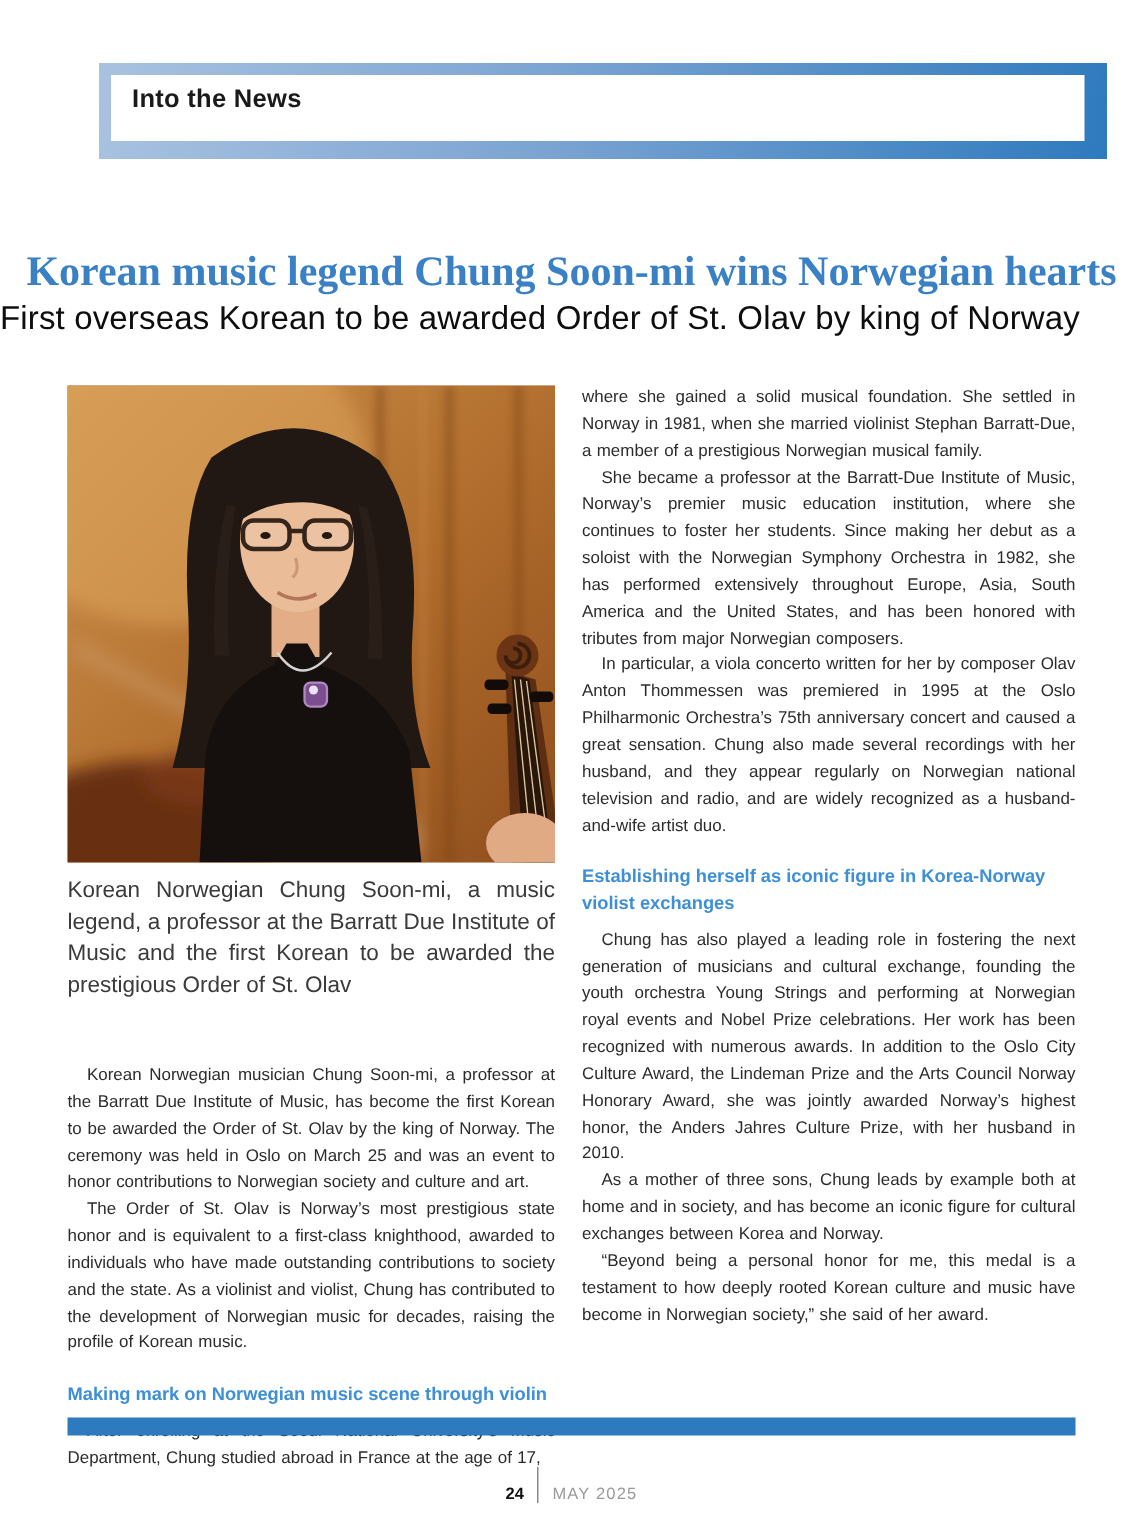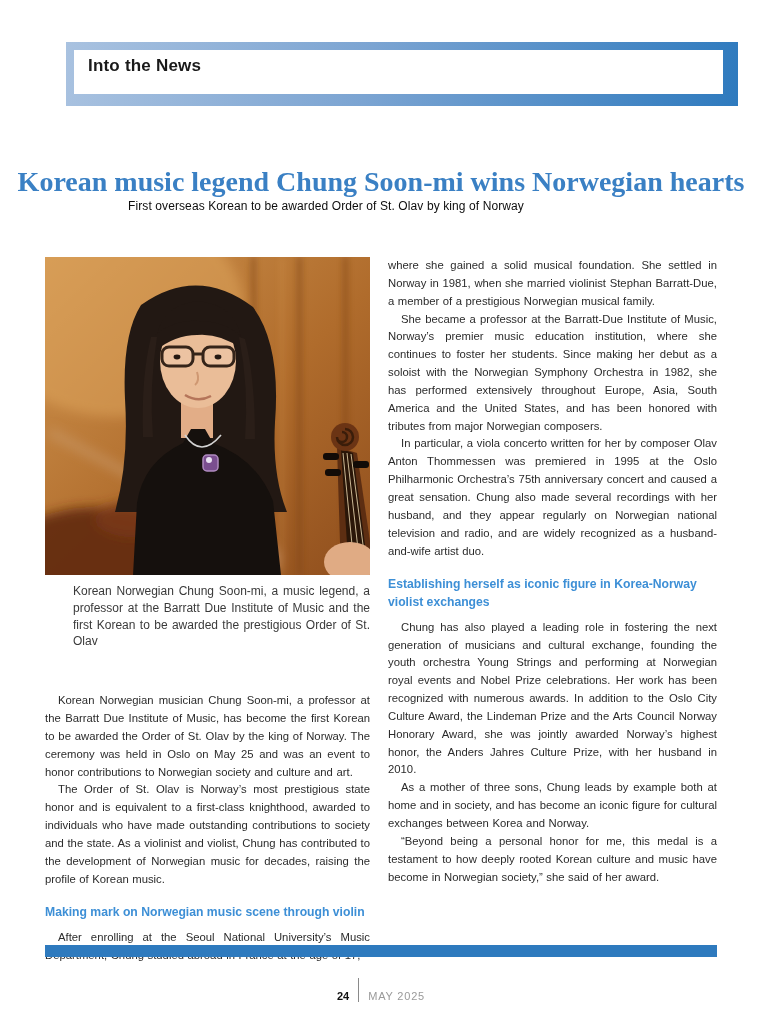--- a/index.html
+++ b/index.html
@@ -26,38 +26,37 @@
   .banner-title { font-size:17px; font-weight:700; color:#1a1a1a; letter-spacing:0.2px; }
 
   
   .headline {
     position:absolute; left:0; top:166px; width:762px; text-align:center;
     font-family:"Liberation Serif", serif; font-weight:700;
     font-size:28px; color:#3a80c4; white-space:nowrap;
   }
   .subheadline {
     position:absolute; left:0; top:199px; width:652px; text-align:center;
-    font-size:12px; color:#0d0d0d; letter-spacing:0.1px; white-space:nowrap;
+    font-size:22px; color:#0d0d0d; letter-spacing:0.1px; white-space:nowrap;
   }
 
   
   .columns {
     position:absolute; left:45px; top:257px; width:672px;
     display:flex; gap:18px;
   }
   .col-left  { width:325px; flex:0 0 325px; }
   .col-right { width:329px; flex:0 0 329px; }
 
   figure { width:325px; }
   .photo-wrap { width:325px; height:318px; overflow:hidden; background:#a05c24; }
   .photo-wrap svg { display:block; }
   figcaption {
-    margin-top:8px; font-size:12px; line-height:1.4; color:#3a3a3a;
+    margin-top:8px; font-size:15px; line-height:1.4; color:#3a3a3a;
     text-align:justify;
-    margin-left:28px;
   }
 
   p.body {
     font-size:11.3px; line-height:1.58; text-align:justify; color:#2b2b2b;
     word-spacing:0.4px;
   }
   p.indent { text-indent:13px; }
   .first-body { margin-top:42px; }
 
   h3.section-heading {
@@ -189,21 +188,21 @@
               <rect x="278" y="196" width="16" height="7" rx="3" fill="#120b07"></rect>
               <rect x="280" y="212" width="16" height="7" rx="3" fill="#120b07"></rect>
               <rect x="308" y="204" width="16" height="7" rx="3" fill="#120b07"></rect>
               <ellipse cx="305" cy="305" rx="26" ry="20" fill="#e0ab84"></ellipse>
             </g>
           </svg>
         </div>
         <figcaption>Korean Norwegian Chung Soon-mi, a music legend, a professor at the Barratt Due Institute of Music and the first Korean to be awarded the prestigious Order of St. Olav</figcaption>
       </figure>
 
-      <p class="body indent first-body">Korean Norwegian musician Chung Soon-mi, a professor at the Barratt Due Institute of Music, has become the first Korean to be awarded the Order of St. Olav by the king of Norway. The ceremony was held in Oslo on May 25 and was an event to honor contributions to Norwegian society and culture and art.</p>
+      <p class="body indent first-body">Korean Norwegian musician Chung Soon-mi, a professor at the Barratt Due Institute of Music, has become the first Korean to be awarded the Order of St. Olav by the king of Norway. The ceremony was held in Oslo on March 25 and was an event to honor contributions to Norwegian society and culture and art.</p>
       <p class="body indent">The Order of St. Olav is Norway’s most prestigious state honor and is equivalent to a first-class knighthood, awarded to individuals who have made outstanding contributions to society and the state. As a violinist and violist, Chung has contributed to the development of Norwegian music for decades, raising the profile of Korean music.</p>
 
       <h3 class="section-heading">Making mark on Norwegian music scene through violin</h3>
 
       <p class="body indent">After enrolling at the Seoul National University’s Music Department, Chung studied abroad in France at the age of 17,</p>
     </div>
 
     <div class="col-right">
       <p class="body">where she gained a solid musical foundation. She settled in Norway in 1981, when she married violinist Stephan Barratt-Due, a member of a prestigious Norwegian musical family.</p>
       <p class="body indent">She became a professor at the Barratt-Due Institute of Music, Norway’s premier music education institution, where she continues to foster her students. Since making her debut as a soloist with the Norwegian Symphony Orchestra in 1982, she has performed extensively throughout Europe, Asia, South America and the United States, and has been honored with tributes from major Norwegian composers.</p>

